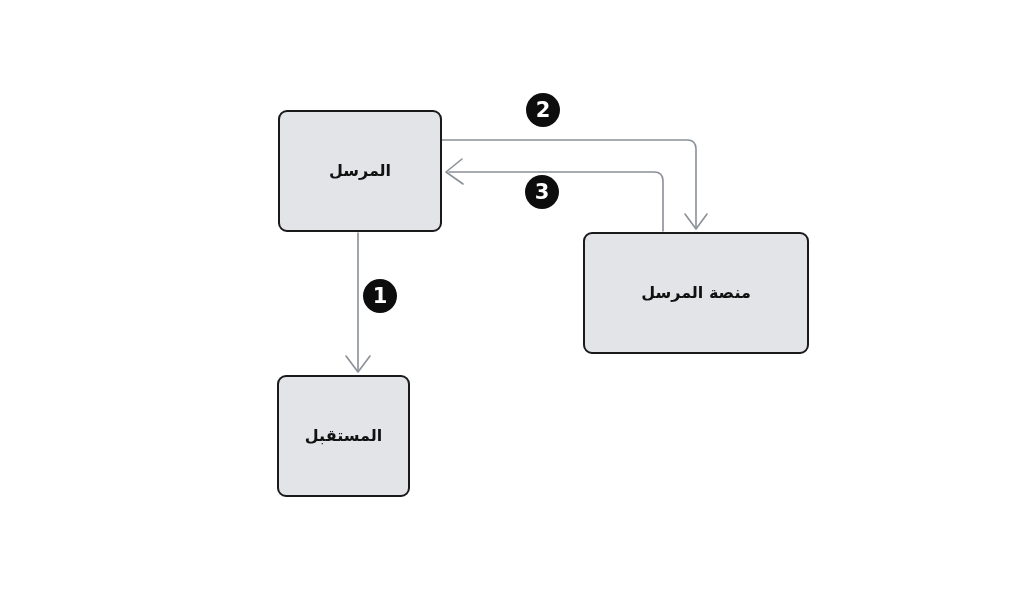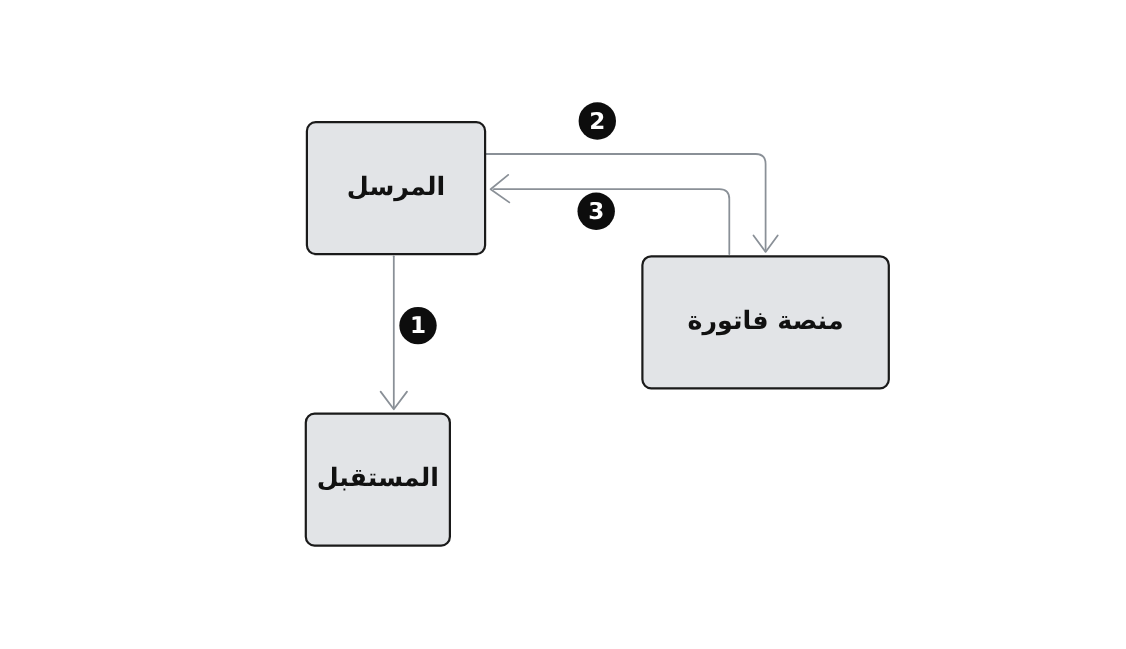--- a/index.html
+++ b/index.html
@@ -40,21 +40,21 @@
     position:absolute;
     background:var(--node-fill);
     border:2px solid var(--node-border);
     border-radius:9px;
     display:flex;
     align-items:center;
     justify-content:center;
     box-sizing:border-box;
   }
   .node-label{
-    font-size:23px;
+    font-size:16px;
     font-weight:bold;
     color:var(--label-color);
     direction:rtl;
     text-align:center;
     line-height:1.2;
     white-space:nowrap;
   }
   .node-sender  {left:278px; top:110px; width:164px; height:122px;}
   .node-platform{left:583px; top:232px; width:226px; height:122px;}
   .node-receiver{left:277px; top:375px; width:133px; height:122px;}
@@ -96,21 +96,21 @@
       <path d="M 663 231 L 663 181 Q 663 172 654 172 L 449 172"></path>
       <path d="M 462 159 L 446 172 L 463 184"></path>
     </g>
   </svg>
 
   <div class="node node-sender">
     <span class="node-label">المرسل</span>
   </div>
 
   <div class="node node-platform">
-    <span class="node-label">منصة فاتورة</span>
+    <span class="node-label">منصة المرسل</span>
   </div>
 
   <div class="node node-receiver">
     <span class="node-label">المستقبل</span>
   </div>
 
   <div class="badge badge-1">1</div>
   <div class="badge badge-2">2</div>
   <div class="badge badge-3">3</div>
 

